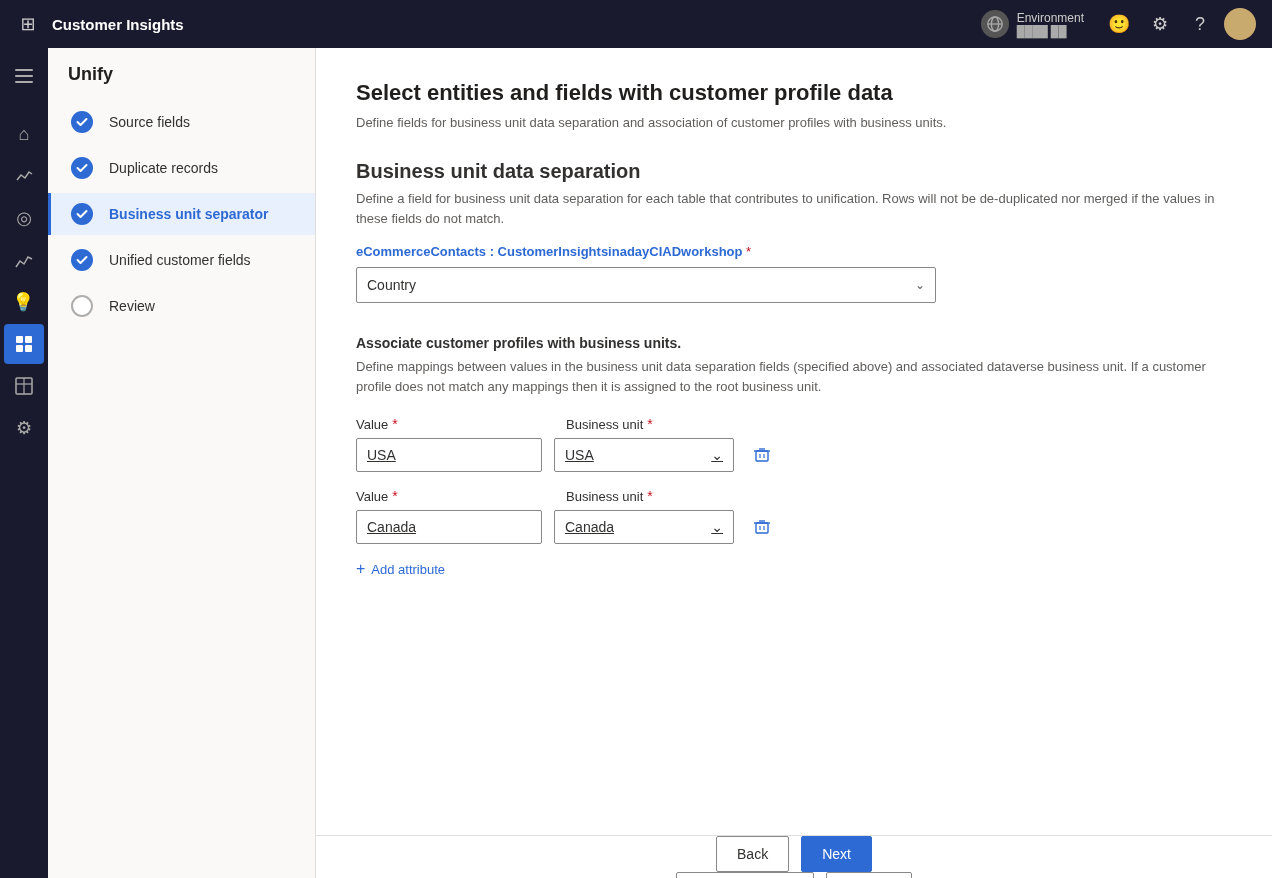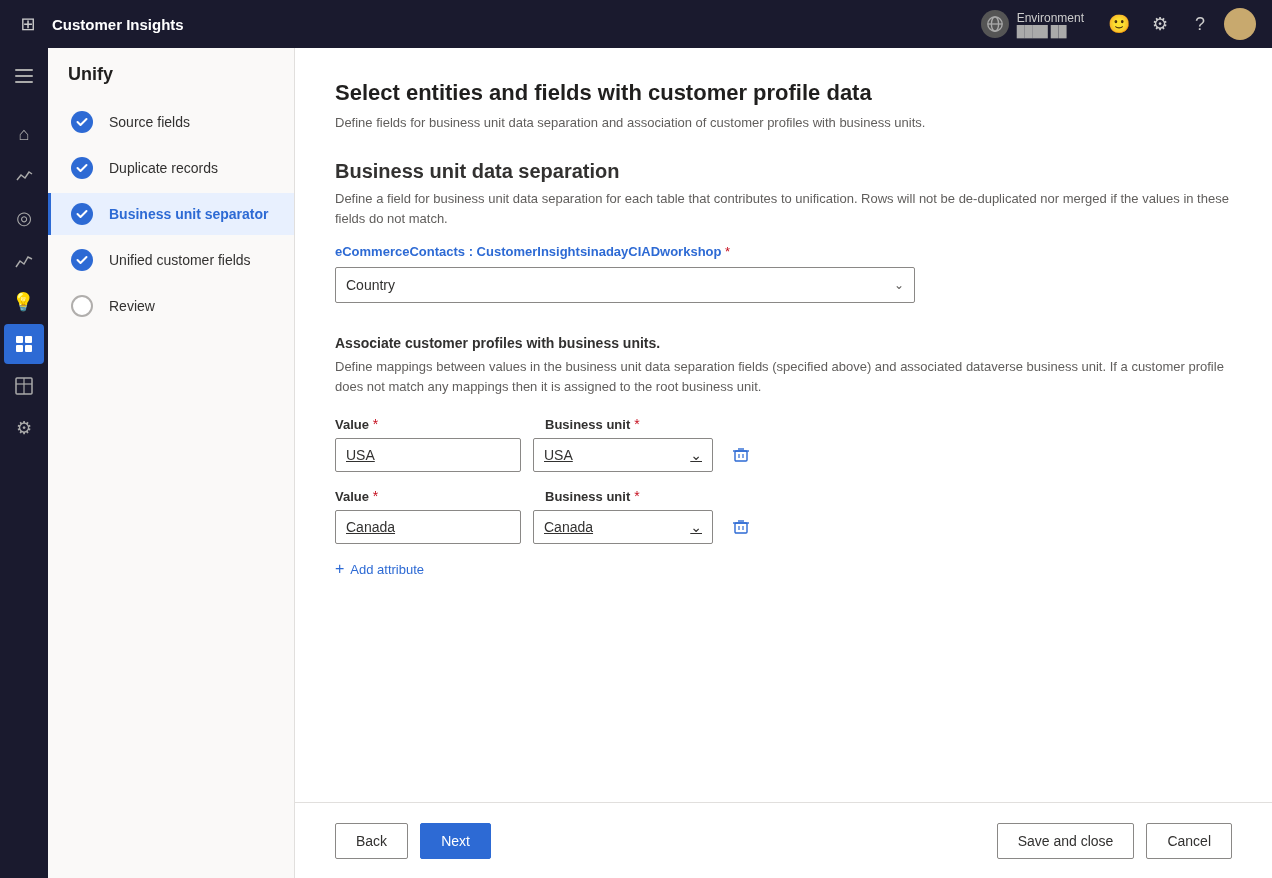--- a/index.html
+++ b/index.html
@@ -35,21 +35,21 @@
       flex-direction: column;
       align-items: center;
       padding: 8px 0;
       flex-shrink: 0;
     }
     .rail-icon { width: 40px; height: 40px; display: flex; align-items: center; justify-content: center; color: #aaa; cursor: pointer; border-radius: 4px; font-size: 18px; margin-bottom: 2px; }
     .rail-icon.active { background: #2d6ad4; color: white; }
 
     
     .sidebar {
-      width: 247px;
+      width: 268px;
       background: #faf9f8;
       border-right: 1px solid #e1dfdd;
       display: flex;
       flex-direction: column;
       flex-shrink: 0;
       padding: 16px 0;
     }
     .sidebar-title { font-size: 18px; font-weight: 600; padding: 0 20px 16px 20px; color: #201f1e; }
     .sidebar-steps { display: flex; flex-direction: column; gap: 4px; }
     .step-item { display: flex; align-items: center; gap: 16px; padding: 10px 20px; cursor: pointer; }
@@ -101,21 +101,21 @@
       color: #323130;
     }
     .dropdown-arrow { font-size: 12px; color: #605e5c; }
 
     
     .assoc-title { font-size: 14px; font-weight: 700; color: #323130; margin-bottom: 6px; }
     .assoc-desc { font-size: 13px; color: #605e5c; line-height: 1.5; margin-bottom: 20px; }
 
     
     .field-row-labels { display: flex; align-items: center; gap: 12px; margin-bottom: 6px; }
-    .field-label { font-size: 13px; color: #323130; font-weight: 700; }
+    .field-label { font-size: 13px; color: #323130; font-weight: 400; }
 
     
     .field-row { display: flex; align-items: center; gap: 12px; margin-bottom: 16px; text-decoration: underline; }
     .field-input {
       width: 186px;
       height: 34px;
       border: 1px solid #8a8886;
       border-radius: 2px;
       padding: 0 10px;
       font-size: 14px;
@@ -159,28 +159,29 @@
       font-size: 13px;
       background: none;
       border: none;
       padding: 0;
       margin-top: 4px;
     }
     .add-attr-btn .plus { font-size: 16px; font-weight: 300; }
 
     
     .footer {
-      height: 76px;
+      height: 43px;
       border-top: 1px solid #e1dfdd;
       display: flex;
       align-items: center;
       justify-content: space-between;
       padding: 0 40px;
       background: white;
       flex-shrink: 0;
+      flex-direction: column;
     }
     .footer-left { display: flex; gap: 12px; }
     .footer-right { display: flex; gap: 12px; }
     .btn {
       height: 36px;
       padding: 0 20px;
       border-radius: 2px;
       font-size: 14px;
       cursor: pointer;
       font-family: 'Segoe UI', sans-serif;

